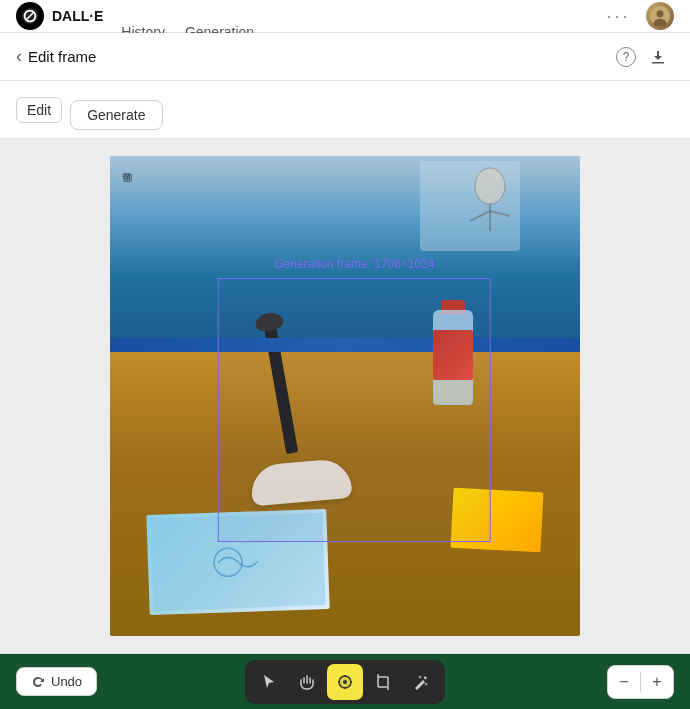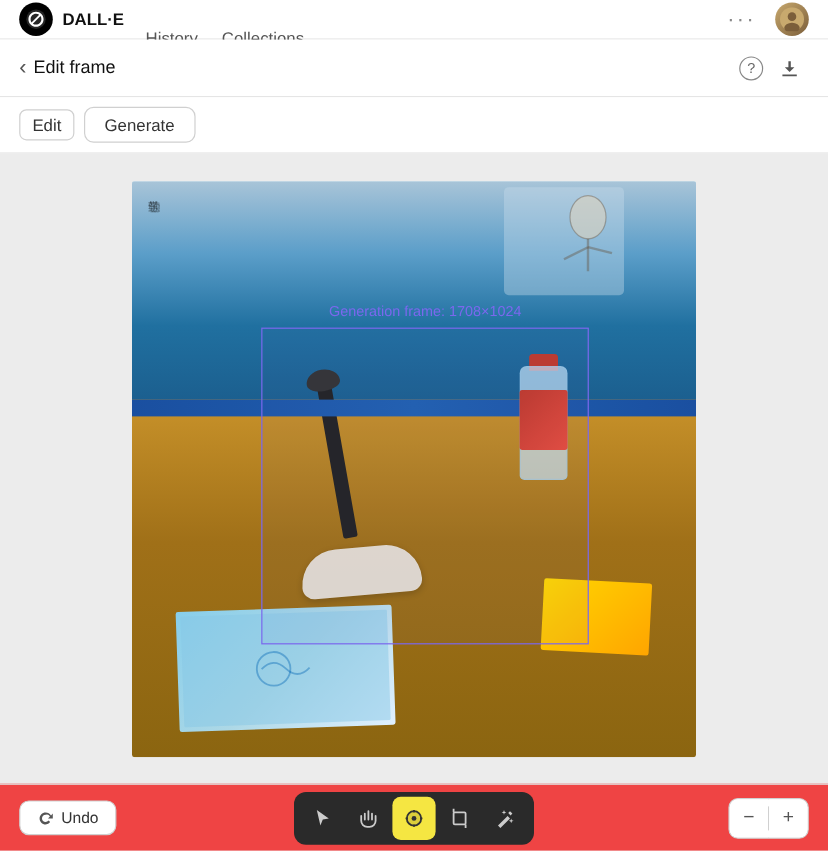--- a/index.html
+++ b/index.html
@@ -136,20 +136,21 @@
     .generate-btn {
       background: #fff;
       border: 1px solid #d0d0d0;
       border-radius: 8px;
       padding: 6px 16px;
       font-size: 14px;
       color: #333;
       cursor: pointer;
       font-weight: 500;
       flex-shrink: 0;
+      margin-top: 11px;
     }
 
     
     .canvas-area {
       flex: 1;
       display: flex;
       align-items: center;
       justify-content: center;
       background: #ececec;
       position: relative;
@@ -301,21 +302,21 @@
       transform: rotate(3deg);
     }
 
     
     .bottom-toolbar {
       display: flex;
       align-items: center;
       justify-content: center;
       padding: 0 16px;
       height: 56px;
-      background: #ef4444;
+      background: #14532d;
       position: relative;
       border-top: 1px solid #e0e0e0;
     }
     .undo-btn {
       position: absolute;
       left: 16px;
       display: flex;
       align-items: center;
       gap: 6px;
       background: #fff;
@@ -384,21 +385,21 @@
 
 <div class="top-nav">
   <div class="nav-logo">
     <svg viewBox="0 0 20 20" fill="none" xmlns="http://www.w3.org/2000/svg" width="18" height="18">
       <circle cx="10" cy="10" r="9" fill="#fff" fill-opacity="0.15"></circle>
       <path d="M10 3C6.13 3 3 6.13 3 10s3.13 7 7 7 7-3.13 7-7-3.13-7-7-7zm0 2c1.1 0 2.1.3 2.95.82L5.82 12.95A4.97 4.97 0 015 10c0-2.76 2.24-5 5-5zm0 10c-1.1 0-2.1-.3-2.95-.82l7.13-7.13A4.97 4.97 0 0115 10c0 2.76-2.24 5-5 5z" fill="white"></path>
     </svg>
   </div>
   <span class="nav-title">DALL·E</span>
   <span class="nav-link">History</span>
-  <span class="nav-link">Collections</span>
+  <span class="nav-link">Generation</span>
   <div class="nav-spacer"></div>
   <div class="nav-dots">···</div>
   <div class="nav-avatar">
     <svg viewBox="0 0 28 28" fill="none" xmlns="http://www.w3.org/2000/svg">
       <circle cx="14" cy="14" r="14" fill="#c8a96e"></circle>
       <circle cx="14" cy="11" r="5" fill="#7b5e3a"></circle>
       <ellipse cx="14" cy="24" rx="9" ry="6" fill="#7b5e3a"></ellipse>
     </svg>
   </div>
 </div>

